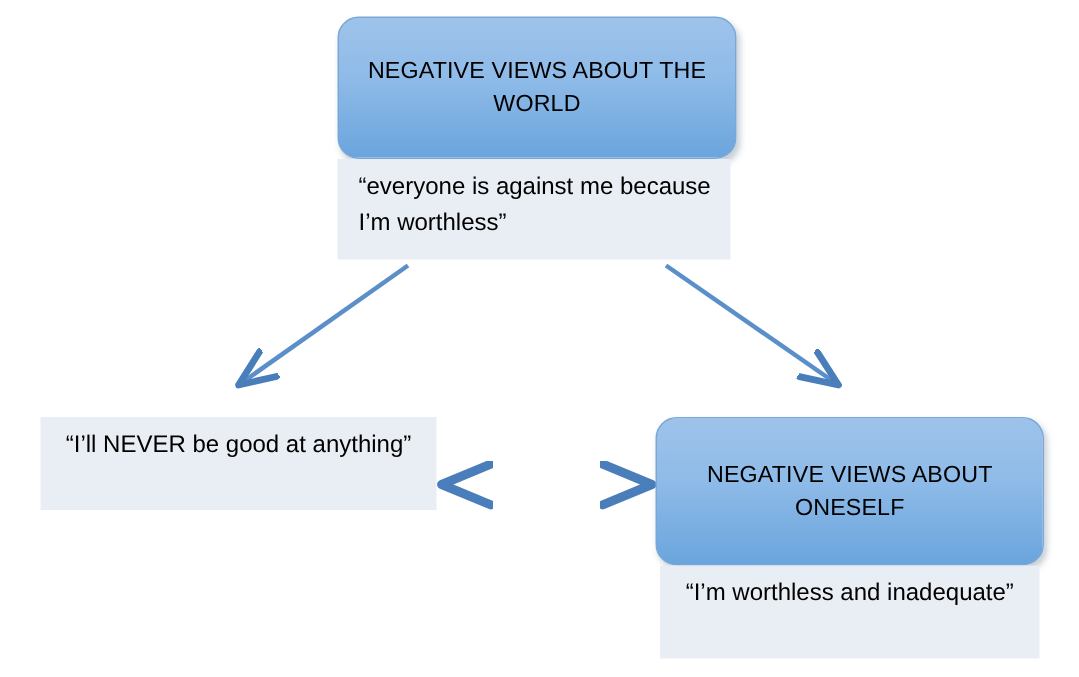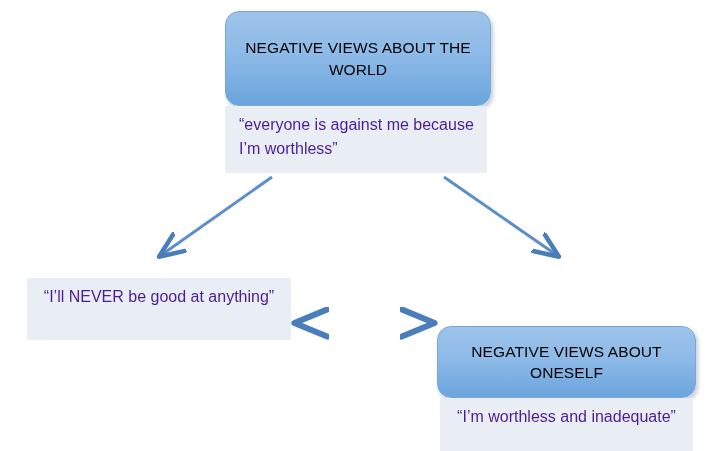--- a/index.html
+++ b/index.html
@@ -49,21 +49,21 @@
     color: #000000;
     font-size: 15.5px;
     line-height: 1.38;
     letter-spacing: 0.1px;
     padding: 12px 10px;
   }
 
   .node-caption {
     box-sizing: border-box;
     background: #e9edf4;
-    color: #4c1d95;
+    color: #000000;
     font-size: 16px;
     line-height: 1.48;
     padding: 7px 12px 8px 12px;
   }
 
   
   #node-world { left: 225px; top: 11px; width: 266px; }
   #node-world .node-box { height: 95px; }
   #node-world .node-caption {
     width: 262px;
@@ -75,21 +75,21 @@
 
   #node-future { left: 27px; top: 278px; width: 265px; }
   #node-future .node-box { height: 86px; }
   #node-future .node-caption {
     width: 264px;
     height: 62px;
     text-align: center;
   }
 
   #node-oneself { left: 437px; top: 278px; width: 259px; }
-  #node-oneself .node-box { height: 72px; margin-top: 48px; }
+  #node-oneself .node-box { height: 99px; }
   #node-oneself .node-caption {
     width: 253px;
     height: 62px;
     margin-left: 3px;
     text-align: center;
   }
 </style>
 </head>
 <body>
 

